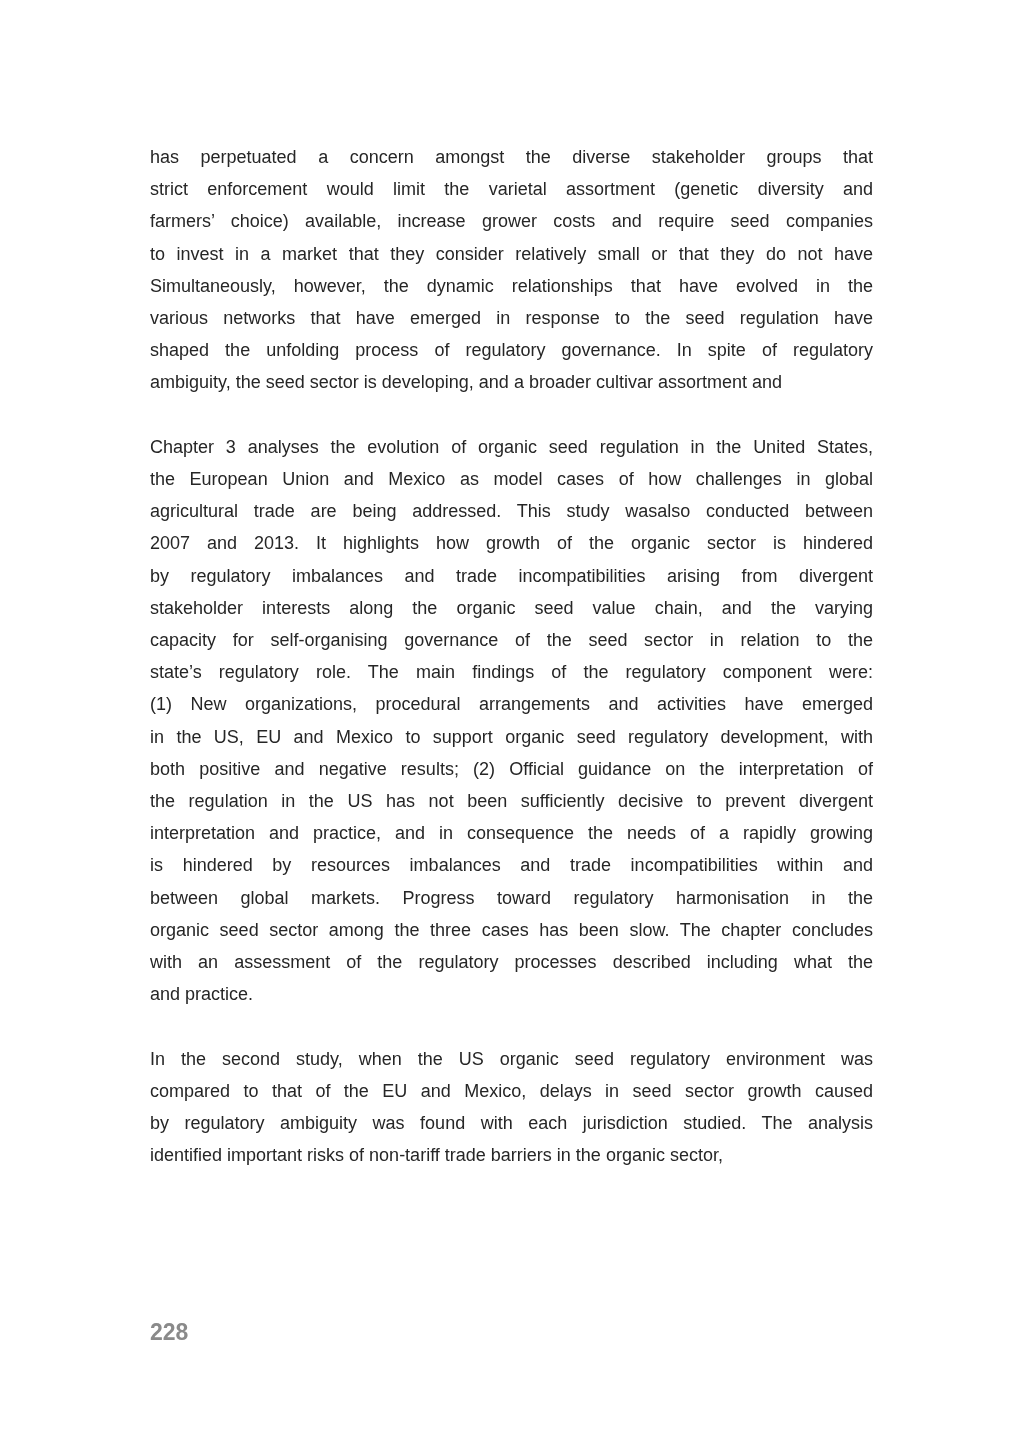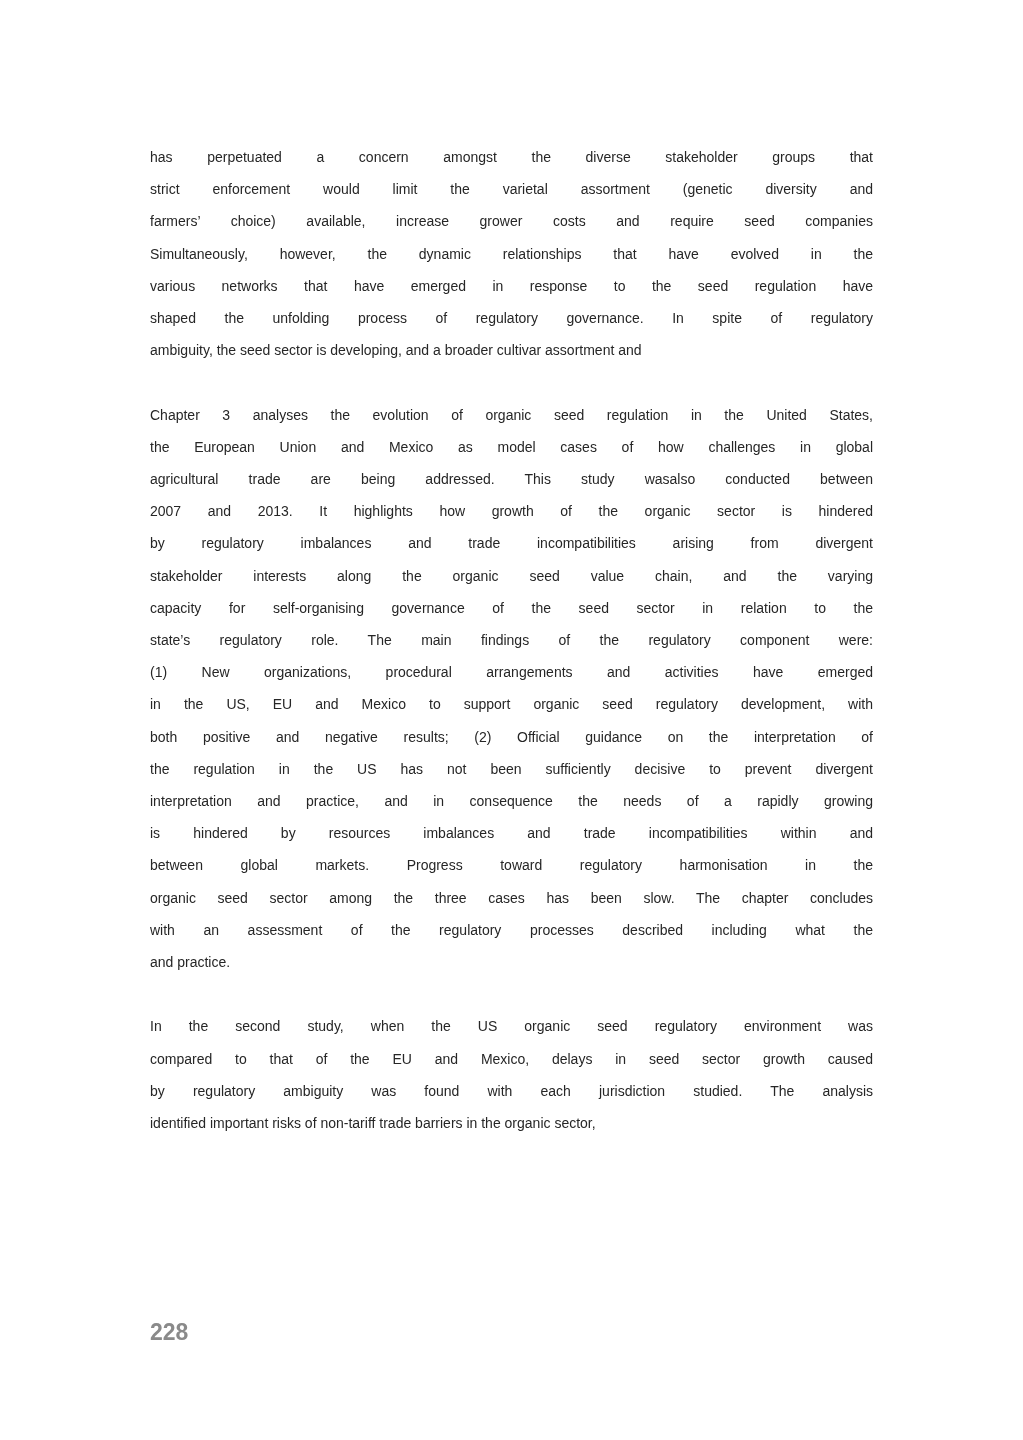--- a/index.html
+++ b/index.html
@@ -20,21 +20,21 @@
     background: var(--page-bg);
     font-family: "Liberation Sans", sans-serif;
     overflow: hidden;
   }
   .text-block {
     position: absolute;
     left: 150px;
     top: 141px;
     width: 723px;
     color: var(--text-color);
-    font-size: 14px;
+    font-size: 18px;
     line-height: 32.2px;
     font-weight: 400;
   }
   .paragraph + .paragraph {
     margin-top: 32.2px;
   }
   .line {
     text-align: justify;
     text-align-last: justify;
     white-space: normal;
@@ -55,20 +55,21 @@
 </style>
 </head>
 <body>
 
 <div class="page">
   <div class="text-block">
       <div class="paragraph">
         <div class="line">has perpetuated a concern amongst the diverse stakeholder groups that</div>
         <div class="line">strict enforcement would limit the varietal assortment (genetic diversity and</div>
         <div class="line">farmers’ choice) available, increase grower costs and require seed companies</div>
+        <div class="line">to invest in a market that they consider relatively small or that they do not have</div>
         <div class="line">Simultaneously, however, the dynamic relationships that have evolved in the</div>
         <div class="line">various networks that have emerged in response to the seed regulation have</div>
         <div class="line">shaped the unfolding process of regulatory governance. In spite of regulatory</div>
         <div class="line">ambiguity, the seed sector is developing, and a broader cultivar assortment and</div>
       </div>
       <div class="paragraph">
         <div class="line">Chapter 3 analyses the evolution of organic seed regulation in the United States,</div>
         <div class="line">the European Union and Mexico as model cases of how challenges in global</div>
         <div class="line">agricultural trade are being addressed. This study wasalso conducted between</div>
         <div class="line">2007 and 2013. It highlights how growth of the organic sector is hindered</div>

